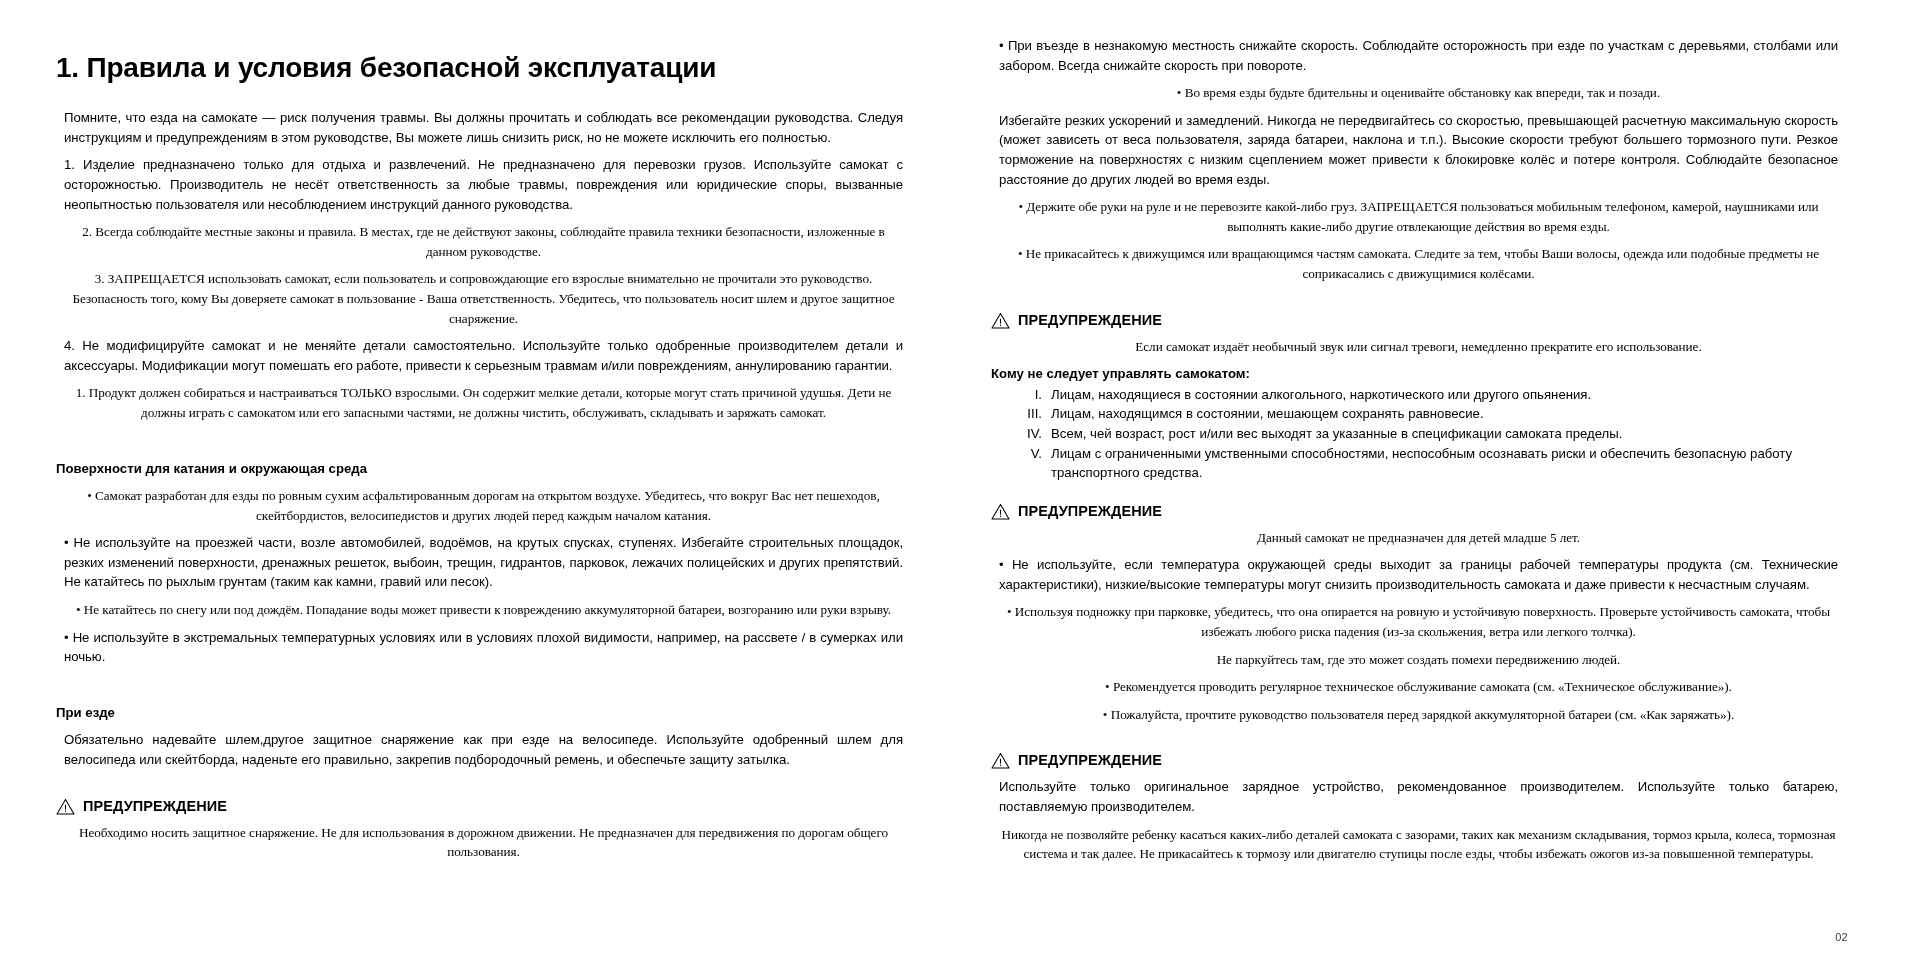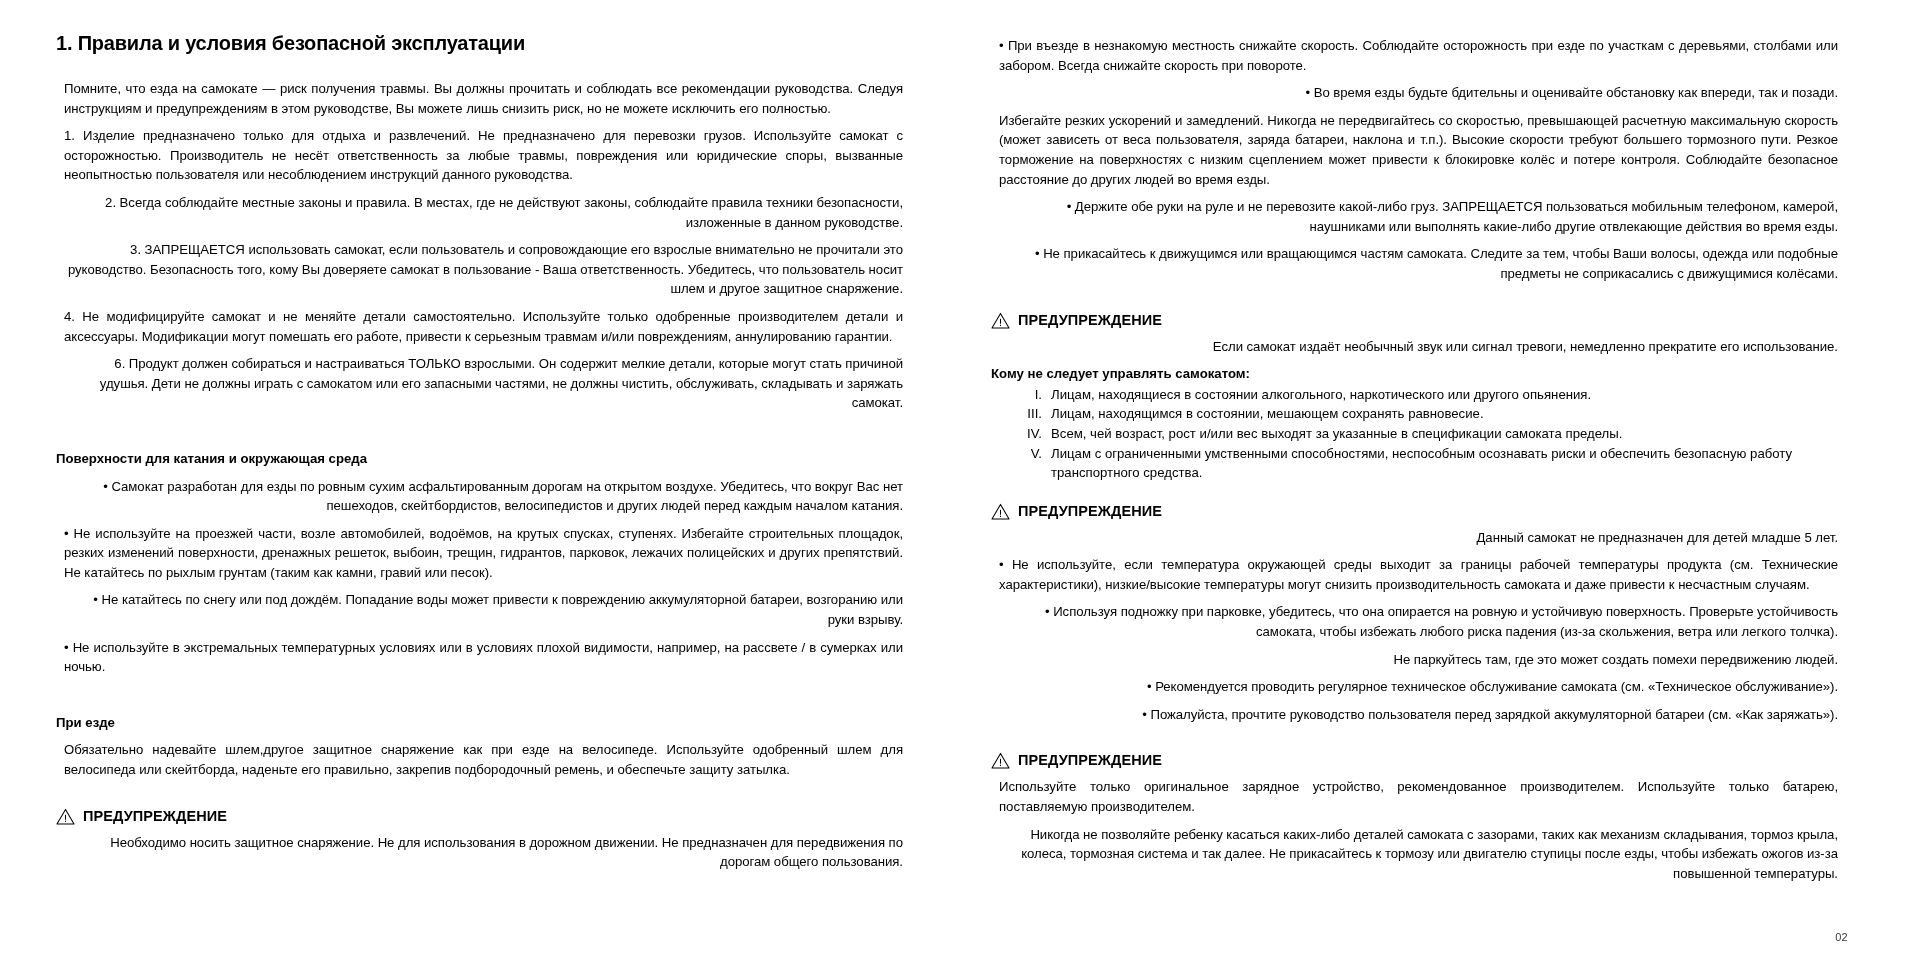--- a/index.html
+++ b/index.html
@@ -25,36 +25,37 @@
   .columns {
     display: flex;
     gap: 80px;
     align-items: flex-start;
   }
   .col {
     width: 855px;
     flex: 0 0 855px;
   }
   h1.doc-title {
-    font-size: 20px;
+    font-size: 28px;
     font-weight: bold;
     letter-spacing: -0.2px;
-    margin: 4px 0 24px 0;
+    margin: 24px 0 24px 0;
     line-height: 1.15;
   }
   p.body-text {
     font-size: 13.2px;
     line-height: 19.6px;
     margin: 8px;
     text-align: justify;
     text-justify: inter-word;
     letter-spacing: -0.05px;
   }
   p.body-text.nojust {
-    text-align: right;
+    text-align: center;
+    font-family: Liberation Serif, serif;
   }
   .gap-md { height: 20px; }
   .gap-lg { height: 28px; }
   h2.sub-head {
     font-size: 13.2px;
     font-weight: bold;
     margin: 0 0 1px 0;
     line-height: 19.6px;
   }
   .warn-block {
@@ -116,21 +117,21 @@
     <div class="col">
 
       <h1 class="doc-title">1. Правила и условия безопасной эксплуатации</h1>
 
       <p class="body-text">Помните, что езда на самокате  —  риск получения травмы. Вы должны прочитать и соблюдать все рекомендации руководства. Следуя инструкциям и предупреждениям в этом руководстве, Вы можете лишь снизить риск, но не можете исключить его полностью.</p>
 
       <p class="body-text">1. Изделие предназначено только для отдыха и развлечений. Не предназначено для перевозки грузов. Используйте самокат с осторожностью. Производитель не несёт ответственность за любые травмы, повреждения или юридические споры, вызванные неопытностью пользователя или несоблюдением инструкций данного руководства.</p>
       <p class="body-text nojust">2. Всегда соблюдайте местные законы и правила. В местах, где не действуют законы, соблюдайте правила техники безопасности, изложенные в данном руководстве.</p>
       <p class="body-text nojust">3. ЗАПРЕЩАЕТСЯ использовать самокат, если пользователь и сопровождающие его взрослые внимательно не прочитали это руководство. Безопасность того, кому Вы доверяете самокат в пользование - Ваша ответственность. Убедитесь, что пользователь носит шлем и другое защитное снаряжение.</p>
       <p class="body-text">4. Не модифицируйте самокат и не меняйте детали самостоятельно. Используйте только одобренные производителем детали и аксессуары. Модификации могут помешать его работе, привести к серьезным травмам и/или повреждениям, аннулированию гарантии.</p>
-      <p class="body-text nojust">6. Продукт должен собираться и настраиваться ТОЛЬКО взрослыми. Он содержит мелкие детали, которые могут стать причиной удушья. Дети не должны играть с самокатом или его запасными частями, не должны чистить, обслуживать, складывать и заряжать самокат.</p>
+      <p class="body-text nojust">1. Продукт должен собираться и настраиваться ТОЛЬКО взрослыми. Он содержит мелкие детали, которые могут стать причиной удушья. Дети не должны играть с самокатом или его запасными частями, не должны чистить, обслуживать, складывать и заряжать самокат.</p>
 
       <div class="gap-lg"></div>
 
       <h2 class="sub-head">Поверхности для катания и окружающая среда</h2>
       <p class="body-text nojust">• Самокат разработан для езды по ровным сухим асфальтированным дорогам на открытом воздухе. Убедитесь, что вокруг Вас нет пешеходов, скейтбордистов, велосипедистов и других людей перед каждым началом катания.</p>
       <p class="body-text">• Не используйте на проезжей части, возле автомобилей, водоёмов, на крутых спусках, ступенях. Избегайте строительных площадок, резких изменений поверхности, дренажных решеток, выбоин, трещин, гидрантов, парковок, лежачих полицейских и других препятствий. Не катайтесь по рыхлым грунтам (таким как камни, гравий или песок).</p>
       <p class="body-text nojust">• Не катайтесь по снегу или под дождём. Попадание воды может привести к повреждению аккумуляторной батареи, возгоранию или руки взрыву.</p>
       <p class="body-text">• Не используйте в экстремальных температурных условиях или в условиях плохой видимости, например, на рассвете / в сумерках или ночью.</p>
 
       <div class="gap-lg"></div>

